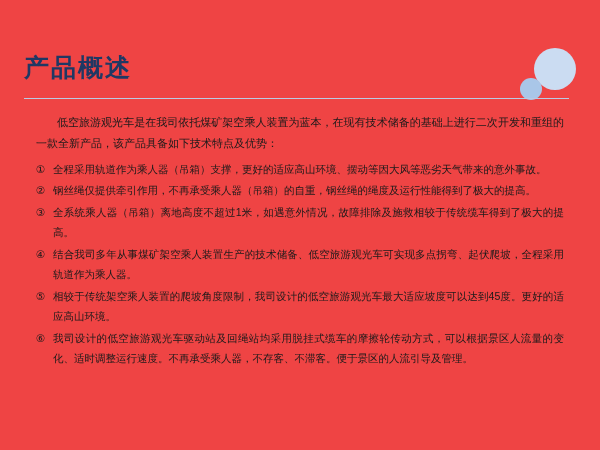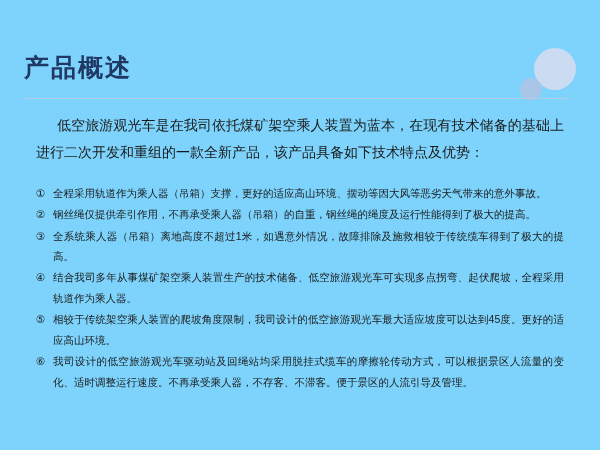--- a/index.html
+++ b/index.html
@@ -10,21 +10,21 @@
     width: 600px;
     height: 450px;
     background: #ffffff;
     font-family: "Liberation Sans", "DejaVu Sans", sans-serif;
     overflow: hidden;
     position: relative;
   }
   .slide {
     position: absolute;
     inset: 0;
-    background: #7dd3fc;
+    background: #ef4444;
   }
   
   .deco-circle-lg {
     position: absolute;
     top: 48px;
     right: 24px;
     width: 42px;
     height: 42px;
     border-radius: 50%;
     background: #cbdcf2;
@@ -58,26 +58,26 @@
     height: 1px;
     background: #b9cbe4;
   }
   .content {
     position: absolute;
     left: 36px;
     top: 112px;
     width: 528px;
   }
   .lead {
-    font-size: 14px;
+    font-size: 11px;
     color: #1a1a1a;
     line-height: 1.95;
     text-indent: 21px;
     text-align: justify;
-    margin: 0 0 16px 0;
+    margin: 0 0 4px 0;
   }
   ol.points {
     list-style: none;
     margin: 0;
     padding: 0;
   }
   ol.points li {
     position: relative;
     padding-left: 17px;
     font-size: 10.5px;

